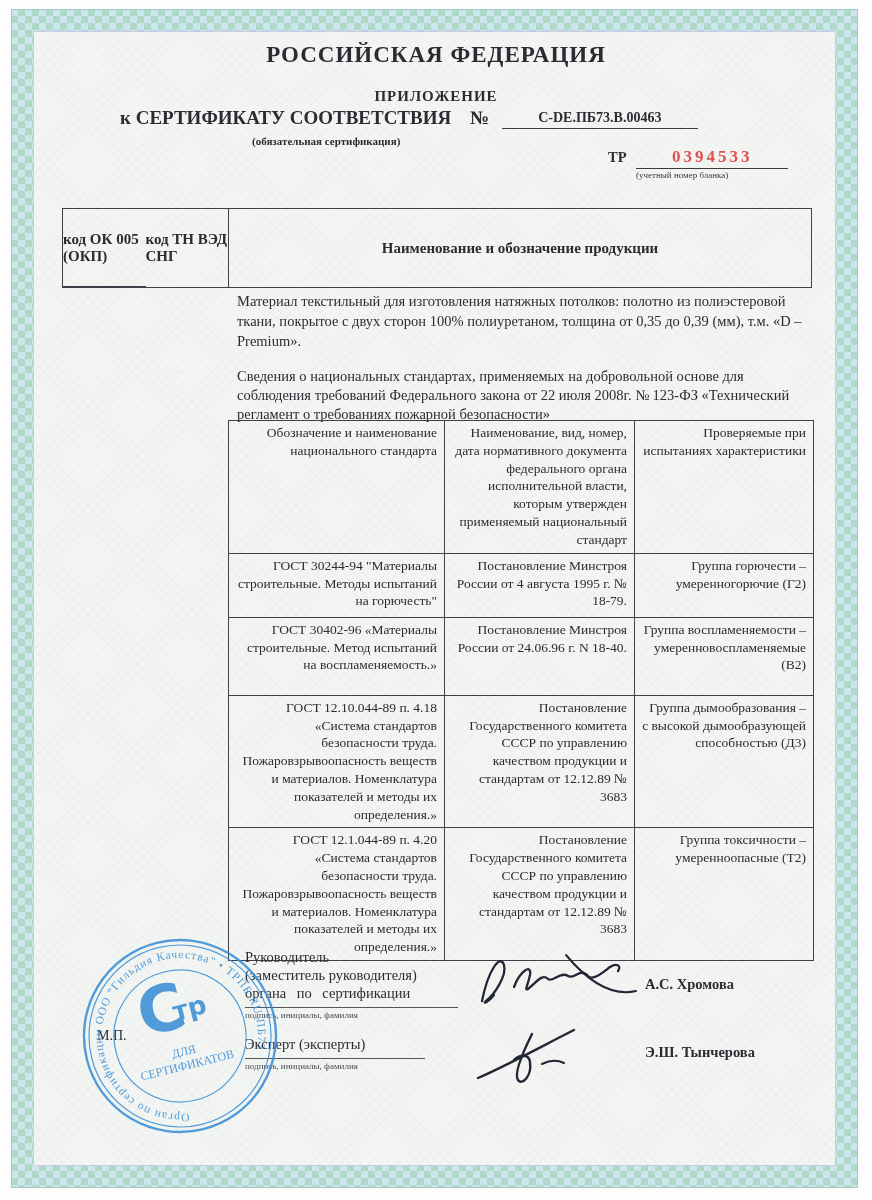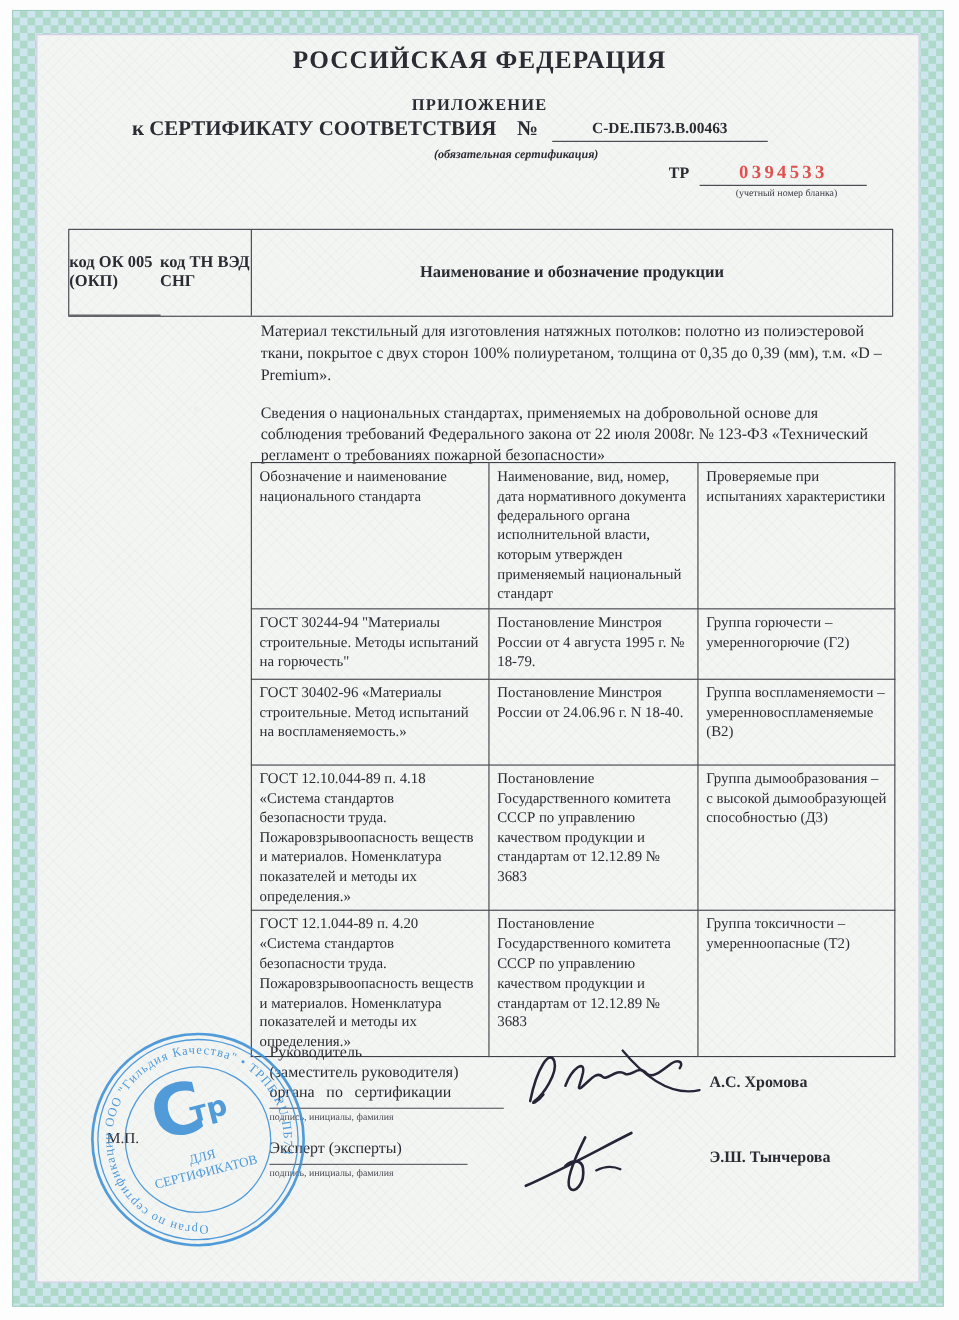--- a/index.html
+++ b/index.html
@@ -33,28 +33,28 @@
   .country{left:0;right:0;top:42px;text-align:center;font-size:23px;font-weight:bold;letter-spacing:1px;}
   .appendix{left:0;right:0;top:88px;text-align:center;font-size:15px;font-weight:bold;letter-spacing:1px;}
   .certline{left:120px;top:107px;font-size:19px;font-weight:bold;white-space:nowrap;}
   .certline .numsign{margin-left:14px;}
   .certnum{
     display:inline-block;width:196px;margin-left:8px;
     border-bottom:1.5px solid #3a3a44;
     font-size:14px;font-weight:bold;text-align:center;vertical-align:2px;
     padding-bottom:2px;
   }
-  .mandatory{left:252px;top:135px;width:292px;text-align:right;font-size:11px;font-weight:bold;font-style:italic;}
+  .mandatory{left:252px;top:135px;width:292px;text-align:left;font-size:11px;font-weight:bold;}
   .trrow{left:608px;top:147px;font-size:14.5px;font-weight:bold;white-space:nowrap;}
   .trline{
     display:inline-block;width:152px;margin-left:6px;
     border-bottom:1.2px solid #3a3a44;text-align:center;padding-bottom:1px;
   }
   .trnum{color:#e0504e;font-size:17px;letter-spacing:3px;font-weight:bold;}
-  .trcaption{left:636px;top:170px;width:158px;text-align:center;font-size:9px;color:#3a3a44;}
+  .trcaption{left:636px;top:170px;width:158px;text-align:left;font-size:9px;color:#3a3a44;}
 
   
   .codesbox{left:62px;top:208px;width:748px;height:78px;border:1.6px solid #3f3f48;}
   .codesbox .leftcol{
     position:absolute;left:0;top:0;bottom:0;width:165px;
     border-right:1.4px solid #3f3f48;display:flex;flex-direction:row;
   }
   .codesbox .leftcol > div{
     flex:1;display:flex;align-items:center;justify-content:center;
     font-size:15px;font-weight:bold;
@@ -70,21 +70,21 @@
 
   .desc{left:237px;top:291px;width:572px;font-size:14.5px;line-height:1.38;}
   .intro{left:237px;top:367px;width:584px;font-size:14.5px;line-height:1.3;}
 
   
   .stdtable{left:228px;top:420px;width:585px;}
   table.std{border-collapse:collapse;width:585px;table-layout:fixed;}
   table.std td{
     border:1.2px solid #3f3f48;
     font-size:13.5px;line-height:1.32;
-    padding:3px 7px 4px 7px;vertical-align:top;
+    padding:3px 7px 4px 7px;vertical-align:top;text-align:right;
   }
   table.std col.c1{width:216px;}
   table.std col.c2{width:190px;}
   table.std col.c3{width:179px;}
 
   
   .siglabel{left:245px;top:948px;font-size:14.5px;line-height:1.25;width:220px;}
   .siglabel .l3{display:block;word-spacing:7px;}
   .sigrule{left:245px;top:1007px;width:213px;border-top:1.2px solid #55555e;}
   .sigsub1{left:245px;top:1010px;font-size:9px;color:#4a4a54;}

